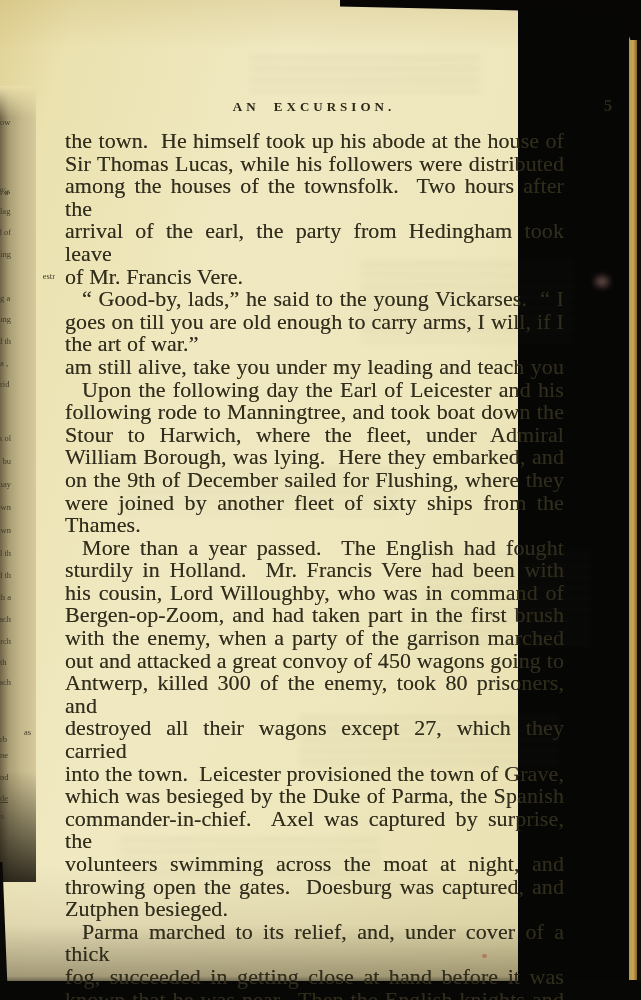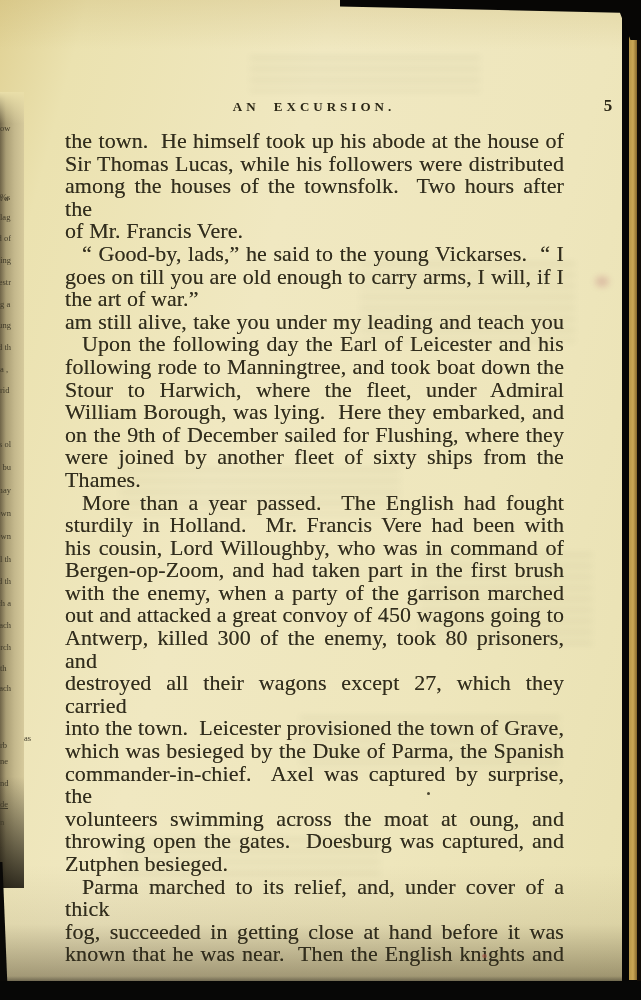--- a/index.html
+++ b/index.html
@@ -3,30 +3,30 @@
 <meta charset="utf-8">
 <style>
   html,body{margin:0;padding:0;}
   body{
     width:641px;height:1000px;position:relative;overflow:hidden;
     background:#060605;
     font-family:"Liberation Serif","DejaVu Serif",serif;
   }
   
   .page{
-    position:absolute;left:0;top:0;width:622px;height:983px;
+    position:absolute;left:0;top:0;width:518px;height:983px;
     background:linear-gradient(105deg,#e0d194 0%,#ebe2b0 10%,#f0e8c1 38%,#eee6bc 70%,#e9e1b2 100%);
   }
   .page::after{ 
     content:"";position:absolute;inset:0;pointer-events:none;
     background:linear-gradient(180deg,rgba(198,176,108,.28) 0,rgba(0,0,0,0) 5%,rgba(0,0,0,0) 88%,rgba(97,82,47,.10) 94%,rgba(70,58,32,.45) 99.3%,rgba(30,25,14,.7) 100%);
   }
   
   .fore-edge{
-    position:absolute;left:0;top:92px;width:24px;height:796px;
+    position:absolute;left:0;top:86px;width:36px;height:796px;
     background:linear-gradient(90deg,#6f6448 0%,#a99d74 25%,#c4b88c 60%,#d6ca9c 100%);
     z-index:3;
   }
   .fore-edge::before{
     content:"";position:absolute;inset:0;
     background:linear-gradient(180deg,#eadfa9 0%,rgba(234,223,169,0) 4%,rgba(0,0,0,0) 86%,rgba(20,17,10,.85) 100%);
   }
   .fragment{
     position:absolute;left:0;width:11px;overflow:hidden;
     font-size:8.5px;line-height:9px;color:#403b29;
@@ -91,20 +91,21 @@
   <div class="ghost" style="left:120px;top:838px;width:260px;height:42px"></div>
 
   <div class="running-head">AN EXCURSION.</div>
   <div class="folio">5</div>
 
   <div class="text-block">
       <div>
         <div class="line">the town.&nbsp; He himself took up his abode at the house of</div>
         <div class="line">Sir Thomas Lucas, while his followers were distributed</div>
         <div class="line">among the houses of the townsfolk.&nbsp; Two hours after the</div>
+        <div class="line">arrival of the earl, the party from Hedingham took leave</div>
         <div class="line last">of Mr. Francis Vere.</div>
       </div>
       <div>
         <div class="line indent">“ Good-by, lads,” he said to the young Vickarses.&nbsp; “ I</div>
         <div class="line">goes on till you are old enough to carry arms, I will, if I</div>
         <div class="line last">the art of war.”</div>
         <div class="line">am still alive, take you under my leading and teach you</div>
       </div>
       <div>
         <div class="line indent">Upon the following day the Earl of Leicester and his</div>
@@ -120,21 +121,21 @@
         <div class="line">sturdily in Holland.&nbsp; Mr. Francis Vere had been with</div>
         <div class="line">his cousin, Lord Willoughby, who was in command of</div>
         <div class="line">Bergen-op-Zoom, and had taken part in the first brush</div>
         <div class="line">with the enemy, when a party of the garrison marched</div>
         <div class="line">out and attacked a great convoy of 450 wagons going to</div>
         <div class="line">Antwerp, killed 300 of the enemy, took 80 prisoners, and</div>
         <div class="line">destroyed all their wagons except 27, which they carried</div>
         <div class="line">into the town.&nbsp; Leicester provisioned the town of Grave,</div>
         <div class="line">which was besieged by the Duke of Parma, the Spanish</div>
         <div class="line">commander-in-chief.&nbsp; Axel was captured by surprise, the</div>
-        <div class="line">volunteers swimming across the moat at oung, and</div>
+        <div class="line">volunteers swimming across the moat at night, and</div>
         <div class="line">throwing open the gates.&nbsp; Doesburg was captured, and</div>
         <div class="line last">Zutphen besieged.</div>
       </div>
       <div>
         <div class="line indent">Parma marched to its relief, and, under cover of a thick</div>
         <div class="line">fog, succeeded in getting close at hand before it was</div>
         <div class="line">known that he was near.&nbsp; Then the English knights and</div>
       </div>
     </div>
 
@@ -143,21 +144,21 @@
   <span class="spot ink"></span>
 </div>
 
 <div class="fore-edge">
     <span class="fragment" style="top: 32px;">ow</span>
     <span class="fragment" style="top: 80px; margin-top: 22px;">t a</span>
     <span class="fragment" style="top: 101px;">s%</span>
     <span class="fragment" style="top: 121px;">lag</span>
     <span class="fragment" style="top: 142px;">d of</span>
     <span class="fragment" style="top: 164px;">ding</span>
-    <span class="fragment" style="top: 186px;">estr</span>
+    <span class="fragment" style="top: 186px; padding-left: 44px;">estr</span>
     <span class="fragment" style="top: 208px;">g a</span>
     <span class="fragment" style="top: 229px;">oung</span>
     <span class="fragment" style="top: 251px;">d th</span>
     <span class="fragment" style="top: 273px;">, a</span>
     <span class="fragment" style="top: 294px;">rid</span>
     <span class="fragment" style="top: 348px;">s ol</span>
     <span class="fragment" style="top: 371px;">s bu</span>
     <span class="fragment" style="top: 394px;">may</span>
     <span class="fragment" style="top: 417px;">down</span>
     <span class="fragment" style="top: 440px;">town</span>

